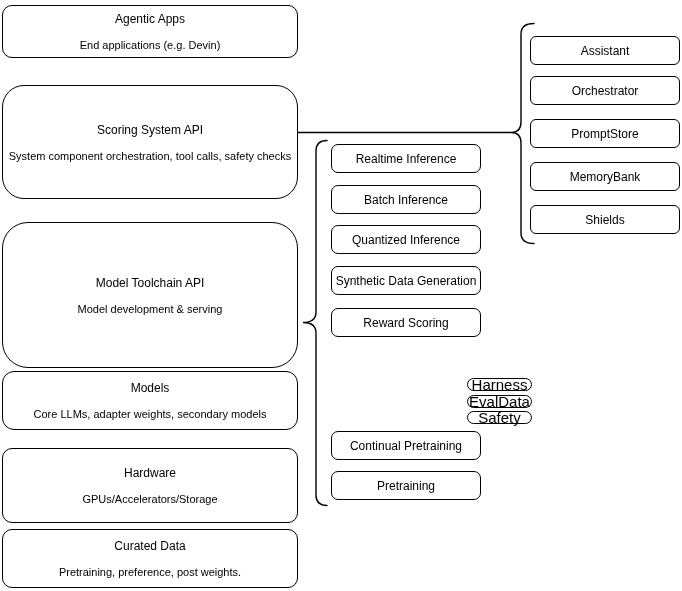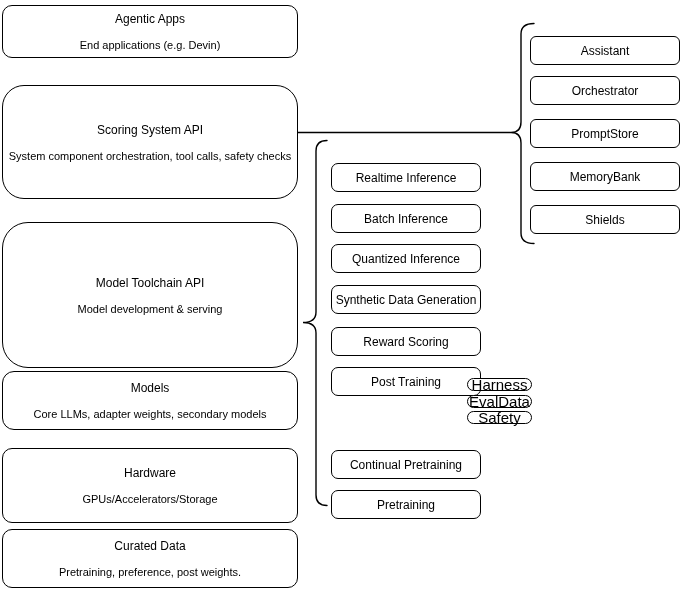--- a/index.html
+++ b/index.html
@@ -50,21 +50,20 @@
     line-height: 12px;
     white-space: nowrap;
   }
   .mbox {
     left: 331px;
     width: 150px;
     height: 29px;
     border-radius: 7px;
     font-size: 12px;
     white-space: nowrap;
-    margin-top: 19px;
   }
   .rbox {
     left: 530px;
     width: 150px;
     height: 29px;
     border-radius: 6px;
     font-size: 12px;
     white-space: nowrap;
   }
   .pill {
@@ -124,21 +123,20 @@
   <div class="node lbox" style="top:529px;height:59px;border-radius:10px">
     <div class="btitle">Curated Data</div>
     <div class="bsub">Pretraining, preference, post weights.</div>
   </div>
 
   <div class="node mbox" style="top:144px">Realtime Inference</div>
   <div class="node mbox" style="top:185px">Batch Inference</div>
   <div class="node mbox" style="top:225px">Quantized Inference</div>
   <div class="node mbox" style="top:266px">Synthetic Data Generation</div>
   <div class="node mbox" style="top:308px">Reward Scoring</div>
-  <div class="node mbox" style="top:348px">Post Training</div>
   <div class="node mbox" style="top:431px">Continual Pretraining</div>
   <div class="node mbox" style="top:471px">Pretraining</div>
 
   <div class="pill" style="top:378px">Harness</div>
   <div class="pill" style="top:395px">EvalData</div>
   <div class="pill" style="top:411px">Safety</div>
 
   <div class="node rbox" style="top:36px">Assistant</div>
   <div class="node rbox" style="top:76px">Orchestrator</div>
   <div class="node rbox" style="top:119px">PromptStore</div>

